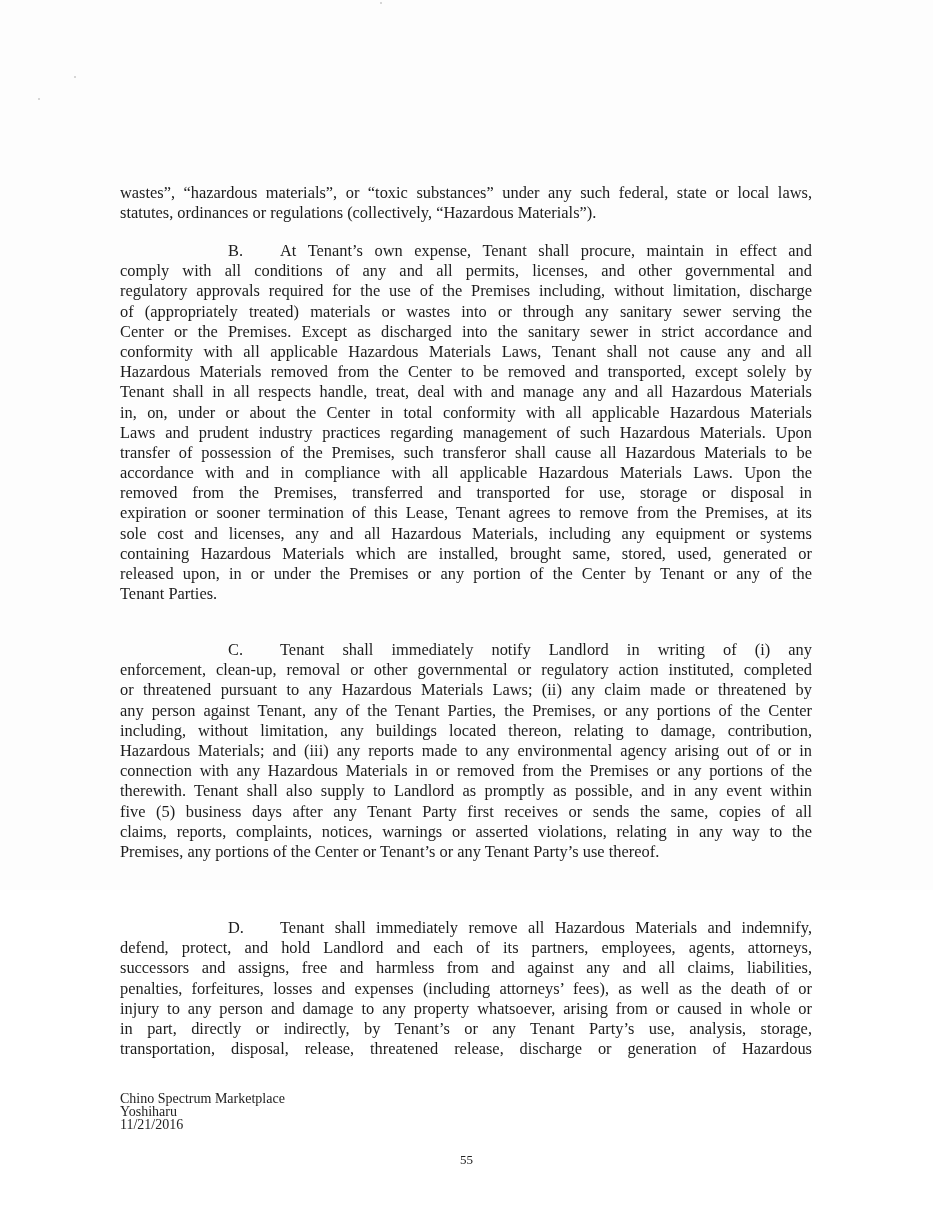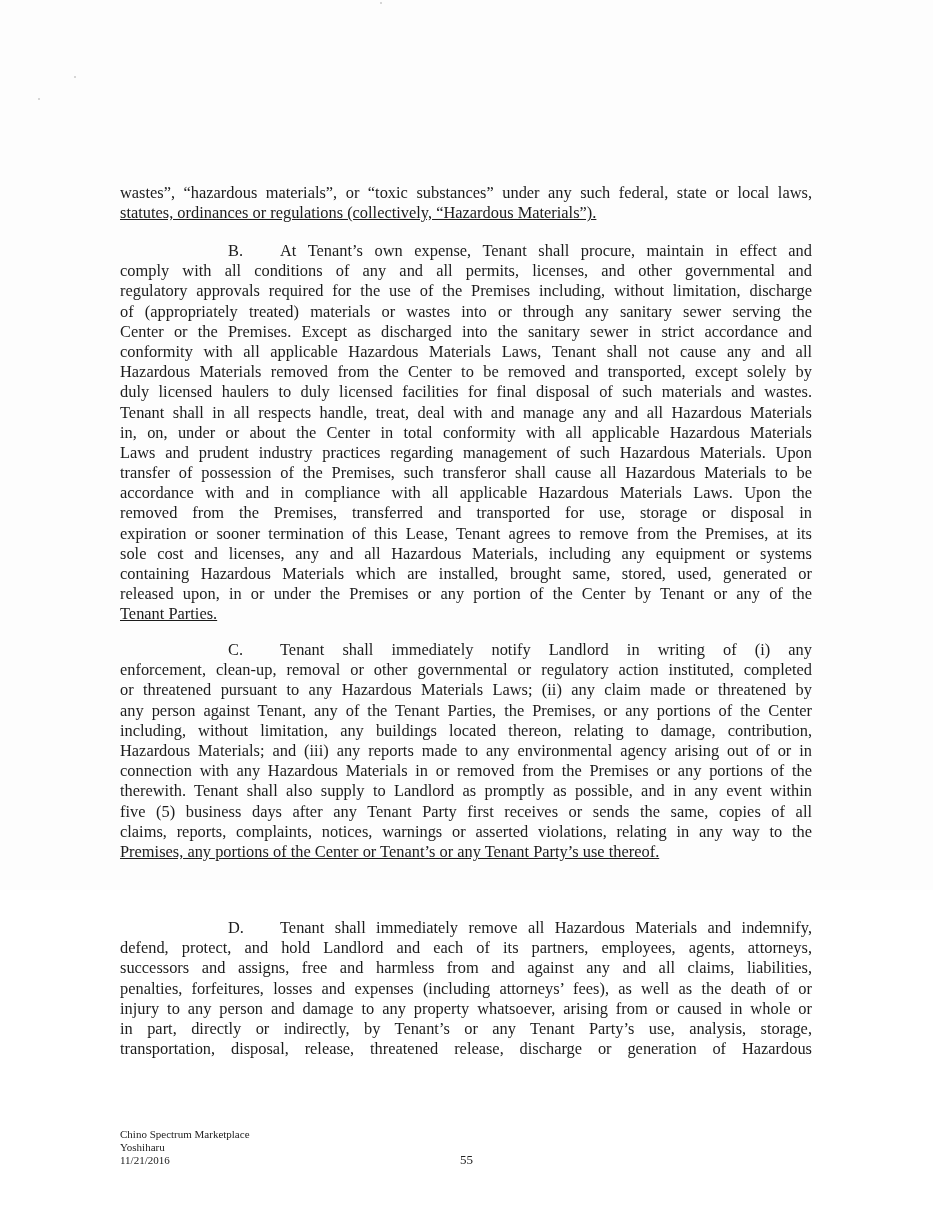--- a/index.html
+++ b/index.html
@@ -9,23 +9,23 @@
     background: #fdfdfd;
     font-family: "Liberation Serif", "DejaVu Serif", serif;
     color: #1c1c1c;
   }
   .block { position: absolute; left: 120px; width: 692px; }
   .line {
     display: block; height: 20.2px; line-height: 20.2px;
     font-size: 16.4px; white-space: nowrap;
     text-align: justify; text-align-last: justify;
   }
-  .line.last { text-align-last: left; text-decoration: underline; }
+  .line.last { text-align-last: left; }
   .indent-label { display: inline-block; width: 52px; margin-left: 108px; }
-  .footer { position: absolute; left: 120px; top: 1128px; font-size: 11px; line-height: 13px; color: #222; }
+  .footer { position: absolute; left: 120px; top: 1092px; font-size: 14px; line-height: 13px; color: #222; }
   .footer div { display: block; }
   .page-number { position: absolute; left: 0; width: 933px; top: 1144px; text-align: center; font-size: 13px; color: #222; margin-top: 8px; }
   .speck { position: absolute; background: #c9c9c9; border-radius: 50%; }
 </style>
 </head>
 <body>
 
 <div class="page">
 
   <span class="speck" style="left:74px;top:76px;width:2px;height:2px;"></span>
@@ -38,21 +38,20 @@
   </div>
 
   <div class="block" style="top:241px;">
     <span class="line"><span class="indent-label">B.</span><span>At Tenant’s own expense, Tenant shall procure, maintain in effect and</span></span>
     <span class="line">comply with all conditions of any and all permits, licenses, and other governmental and</span>
     <span class="line">regulatory approvals required for the use of the Premises including, without limitation, discharge</span>
     <span class="line">of (appropriately treated) materials or wastes into or through any sanitary sewer serving the</span>
     <span class="line">Center or the Premises.  Except as discharged into the sanitary sewer in strict accordance and</span>
     <span class="line">conformity with all applicable Hazardous Materials Laws, Tenant shall not cause any and all</span>
     <span class="line">Hazardous Materials removed from the Center to be removed and transported, except solely by</span>
-    <span class="line">duly licensed haulers to duly licensed facilities for final disposal of such materials and wastes.</span>
     <span class="line">Tenant shall in all respects handle, treat, deal with and manage any and all Hazardous Materials</span>
     <span class="line">in, on, under or about the Center in total conformity with all applicable Hazardous Materials</span>
     <span class="line">Laws and prudent industry practices regarding management of such Hazardous Materials.  Upon</span>
     <span class="line">transfer of possession of the Premises, such transferor shall cause all Hazardous Materials to be</span>
     <span class="line">accordance with and in compliance with all applicable Hazardous Materials Laws.  Upon the</span>
     <span class="line">removed from the Premises, transferred and transported for use, storage or disposal in</span>
     <span class="line">expiration or sooner termination of this Lease, Tenant agrees to remove from the Premises, at its</span>
     <span class="line">sole cost and licenses, any and all Hazardous Materials, including any equipment or systems</span>
     <span class="line">containing Hazardous Materials which are installed, brought same, stored, used, generated or</span>
     <span class="line">released upon, in or under the Premises or any portion of the Center by Tenant or any of the</span>

